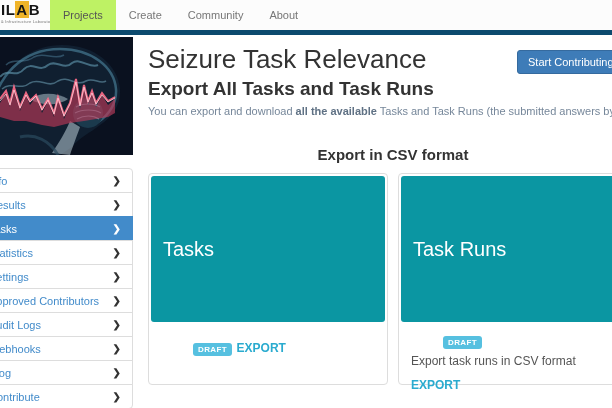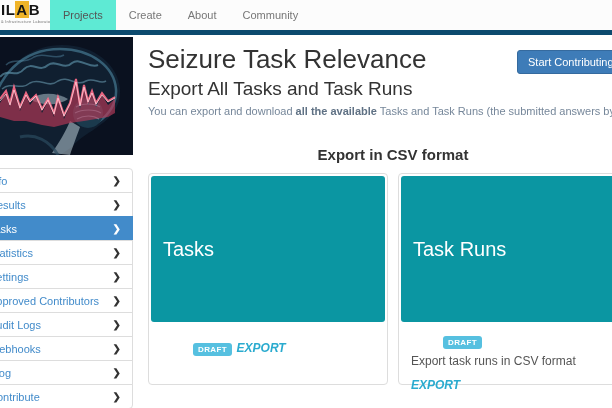--- a/index.html
+++ b/index.html
@@ -14,21 +14,21 @@
     background:#fcfcfc;border-bottom:5px solid #0c4a6e;
   }
   .logo{position:absolute;left:1px;top:3px;line-height:13px;cursor:pointer}
   .logo-text{font-size:15px;font-weight:700;color:#151515;letter-spacing:.5px}
   .logo-a{background:#f0b429;padding:0 1px}
   .logo-tagline{display:block;font-size:4px;color:#777;letter-spacing:.2px;margin-top:-1px}
   .nav-items{position:absolute;left:50px;top:0;height:30px;display:flex}
   .nav-item{
     padding:0 13px;line-height:30px;font-size:11px;color:#777;cursor:pointer;white-space:nowrap;
   }
-  .nav-item.active{background:#5eead4;color:#555}
+  .nav-item.active{background:#bef264;color:#555}
 
   
   .brain{position:absolute;left:0;top:37px;width:133px;height:118px;overflow:hidden}
   .brain svg{display:block}
 
   
   .sidebar{position:absolute;left:-27px;top:168px;width:160px}
   .side-item{
     position:relative;height:25px;line-height:24px;box-sizing:border-box;
     background:#fff;border:1px solid #ddd;margin-top:-1px;
@@ -45,21 +45,21 @@
   
   .page-title{
     position:absolute;left:148px;top:44px;font-size:26px;font-weight:500;color:#333;white-space:nowrap;
   }
   .contrib-btn{
     position:absolute;left:517px;top:50px;height:22px;line-height:22px;
     background:#3e7cb8;border:1px solid #356a9e;border-radius:3px;
     color:#fff;font-size:11px;padding:0 10px;white-space:nowrap;cursor:pointer;
   }
   .export-heading{
-    position:absolute;left:148px;top:78px;font-size:19px;font-weight:400;color:#333;white-space:nowrap;
+    position:absolute;left:148px;top:78px;font-size:19px;font-weight:700;color:#333;white-space:nowrap;
   }
   .export-desc{
     position:absolute;left:148px;top:104px;font-size:11px;line-height:15px;
     color:#76879a;white-space:nowrap;
   }
   .export-desc b{color:#5f7184}
   .csv-section-title{
     position:absolute;left:148px;top:146px;width:490px;text-align:center;
     font-size:15px;font-weight:700;color:#333;
   }
@@ -73,36 +73,36 @@
     display:flex;align-items:center;padding-left:12px;box-sizing:border-box;cursor:pointer;
   }
   .card-title{color:#fff;font-size:20px;font-weight:500}
   .card-body{padding:9px 10px 0 10px}
   .badge{
     display:inline-block;background:#56c0e0;color:#fff;font-size:8px;font-weight:700;
     padding:2px 5px;border-radius:3px;letter-spacing:.4px;margin-left:32px;
   }
   .card-desc{font-size:12px;color:#555;margin-top:5px}
   .card-action{
-    display:inline-block;font-size:12px;font-weight:700;color:#2aabcf;margin-top:10px;cursor:pointer;font-style:italic;
+    display:inline-block;font-size:12px;font-weight:700;color:#2aabcf;margin-top:10px;cursor:pointer;
   }
 </style>
 </head>
 <body>
 
 <div class="navbar">
   <div class="logo">
     <span class="logo-text"><span>IL</span><span class="logo-a">A</span><span>B</span></span>
     <span class="logo-tagline">&amp; Infrastructure Laboratory</span>
   </div>
   <div class="nav-items">
     <div class="nav-item active">Projects</div>
     <div class="nav-item">Create</div>
+    <div class="nav-item">Community</div>
     <div class="nav-item">About</div>
-    <div class="nav-item">Community</div>
   </div>
 </div>
 
 <div class="brain">
   <svg width="133" height="118" viewBox="0 0 133 118" xmlns="http://www.w3.org/2000/svg">
     <rect x="0" y="0" width="133" height="118" fill="#0a111f"></rect>
 
     <path d="M-10,95 C-12,45 20,8 62,8 C95,8 118,28 120,52 C121,68 112,80 100,88 C90,96 80,100 72,110 L60,118 L-10,118 Z" fill="#101f30"></path>
     <path d="M-8,80 C-6,38 24,12 60,12 C92,12 114,30 116,52 C117,66 109,78 98,85" fill="none" stroke="#3e6e86" stroke-width="2.5" opacity="0.8"></path>
 

